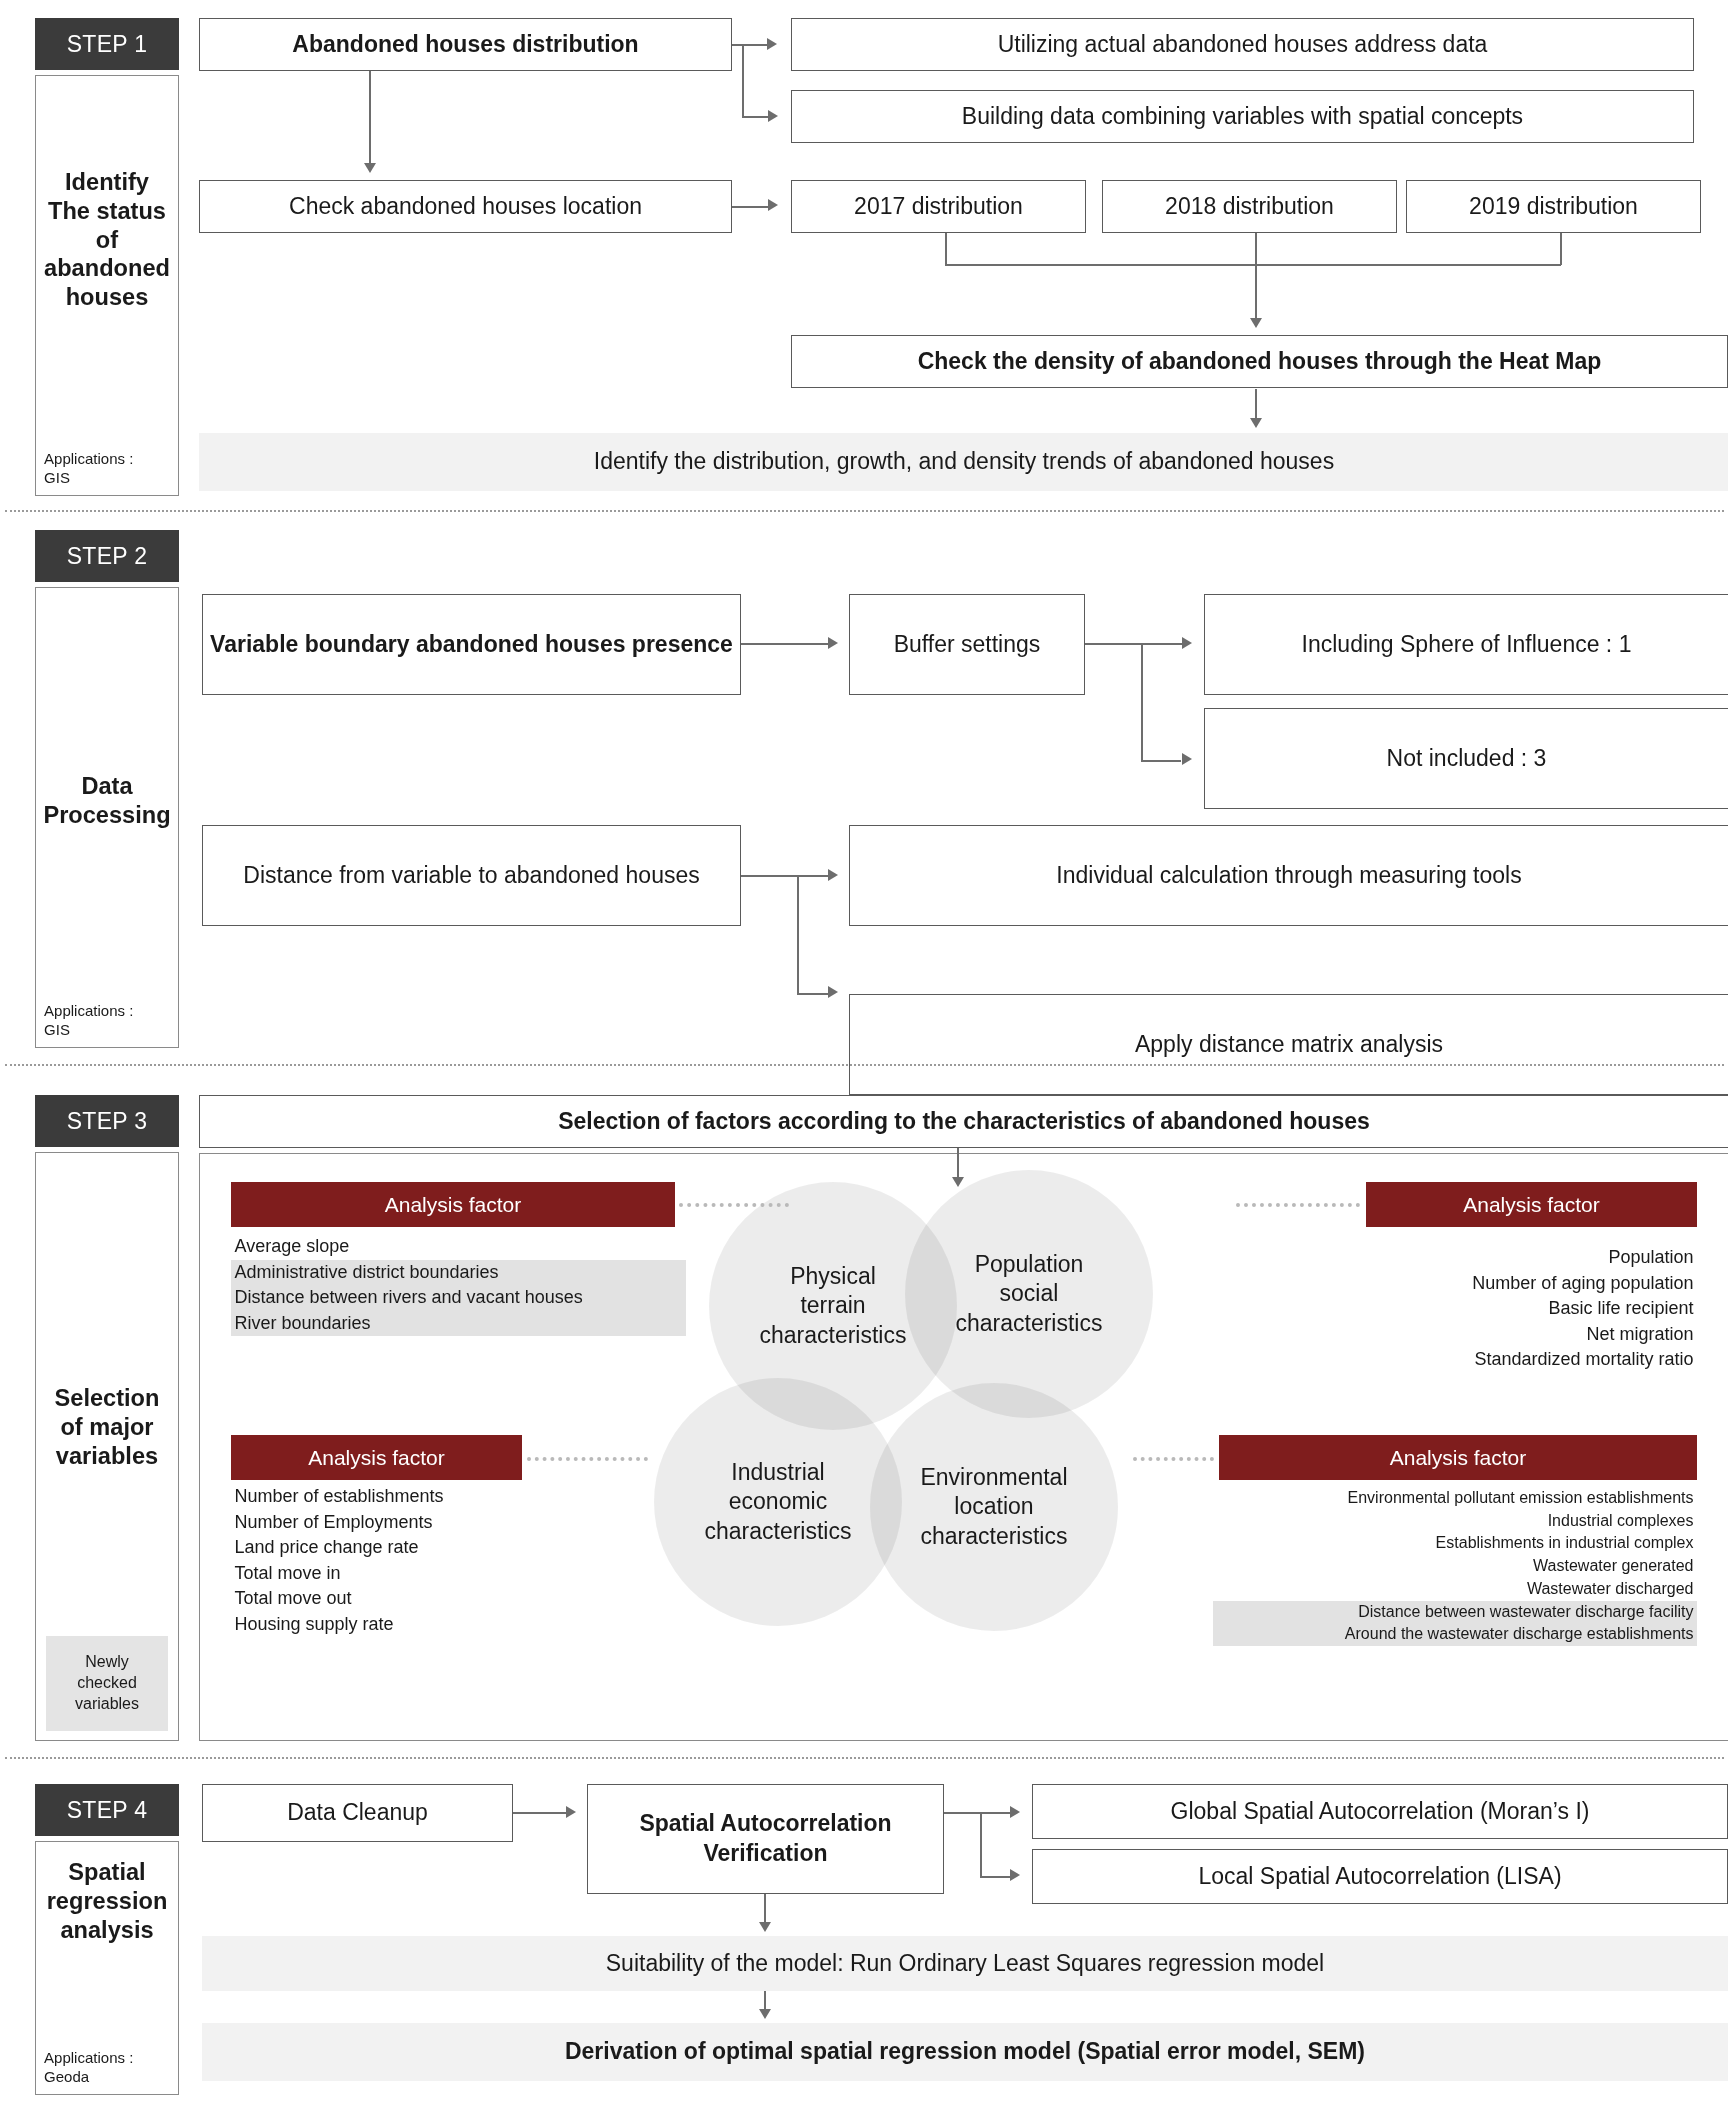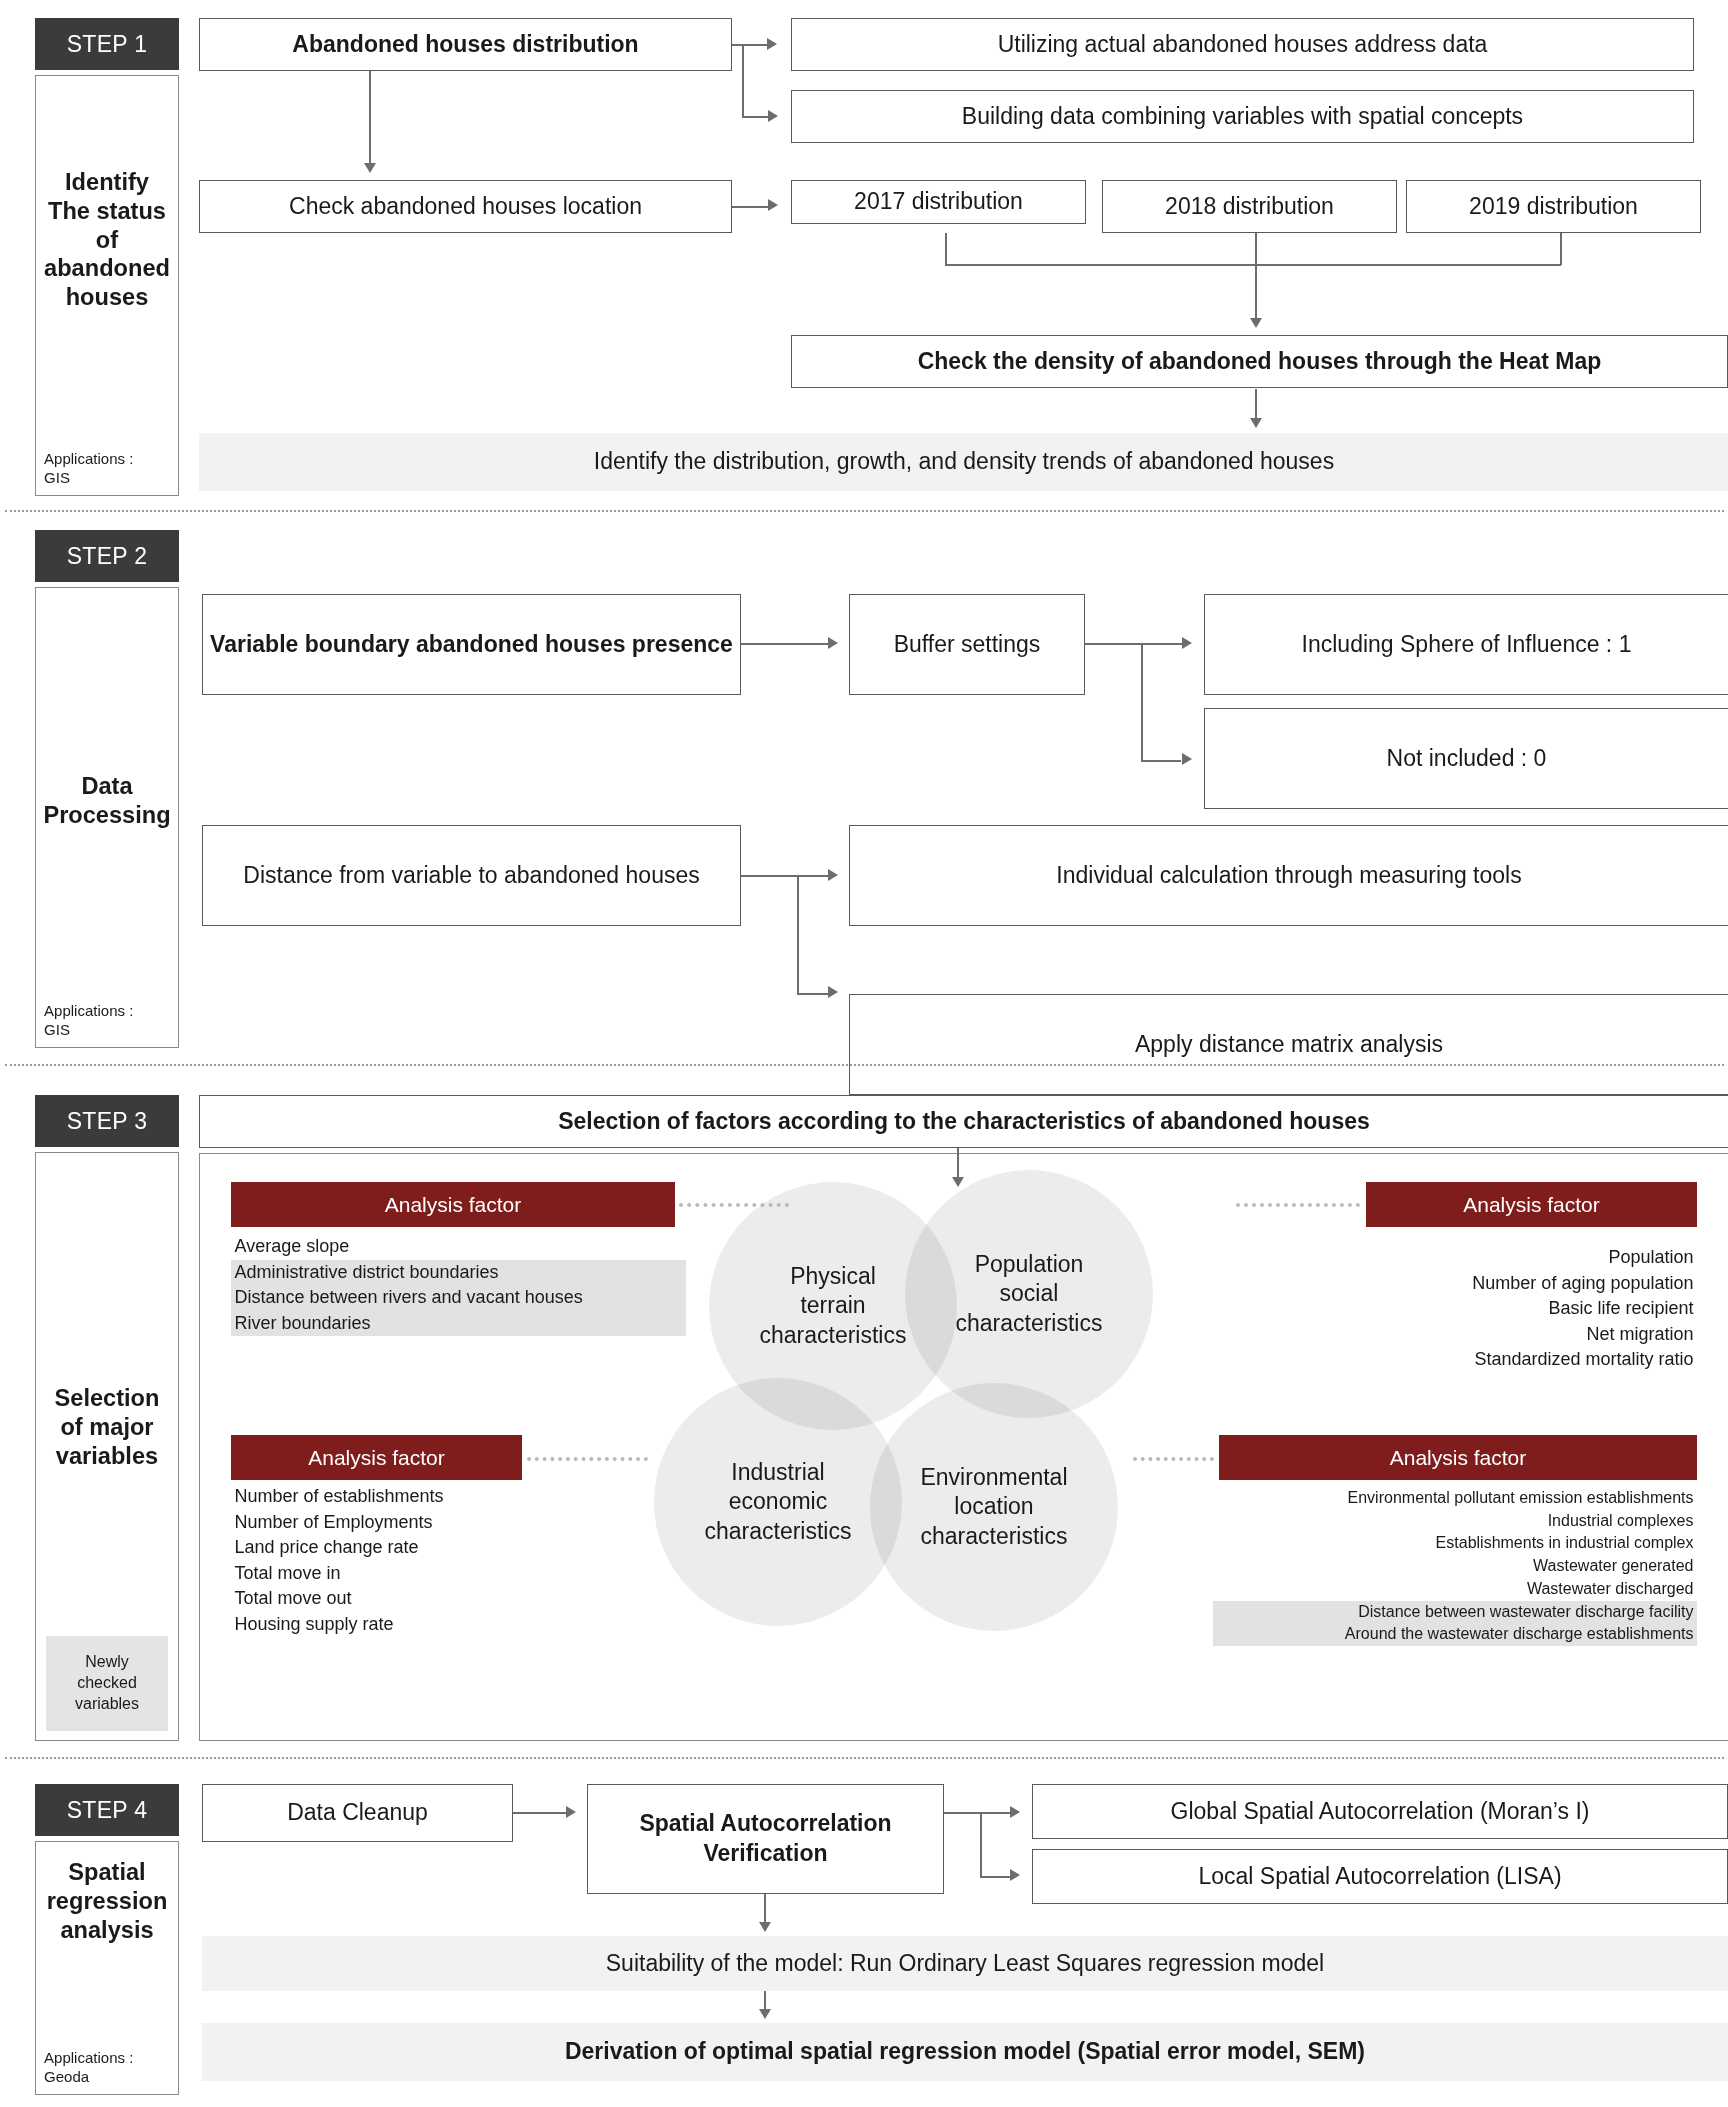--- a/index.html
+++ b/index.html
@@ -160,21 +160,21 @@
   </div>
 
   <div class="abs box" style="left:791px; top:90px; width:903px; height:53px;">
     <span>Building data combining variables with spatial concepts</span>
   </div>
 
   <div class="abs box" style="left:199px; top:180px; width:533px; height:53px;">
     <span>Check abandoned houses location</span>
   </div>
 
-  <div class="abs box" style="left:791px; top:180px; width:295px; height:44px;text-align:right;">
+  <div class="abs box" style="left:791px; top:180px; width:295px; height:53px;text-align:right;">
     <span>2017 distribution</span>
   </div>
   <div class="abs box" style="left:1102px; top:180px; width:295px; height:53px;">
     <span>2018 distribution</span>
   </div>
   <div class="abs box" style="left:1406px; top:180px; width:295px; height:53px;">
     <span>2019 distribution</span>
   </div>
 
   <div class="abs box bold" style="left:791px; top:335px; width:937px; height:53px;">
@@ -224,21 +224,21 @@
 
   <div class="abs box" style="left:849px; top:594px; width:236px; height:101px;">
     <span>Buffer settings</span>
   </div>
 
   <div class="abs box" style="left:1204px; top:594px; width:525px; height:101px;">
     <span>Including Sphere of Influence : 1</span>
   </div>
 
   <div class="abs box" style="left:1204px; top:708px; width:525px; height:101px;">
-    <span>Not included : 0</span>
+    <span>Not included : 3</span>
   </div>
 
   <div class="abs box" style="left:202px; top:825px; width:539px; height:101px;">
     <span>Distance from variable to abandoned houses</span>
   </div>
 
   <div class="abs box" style="left:849px; top:825px; width:880px; height:101px;">
     <span>Individual calculation through measuring tools</span>
   </div>
 

